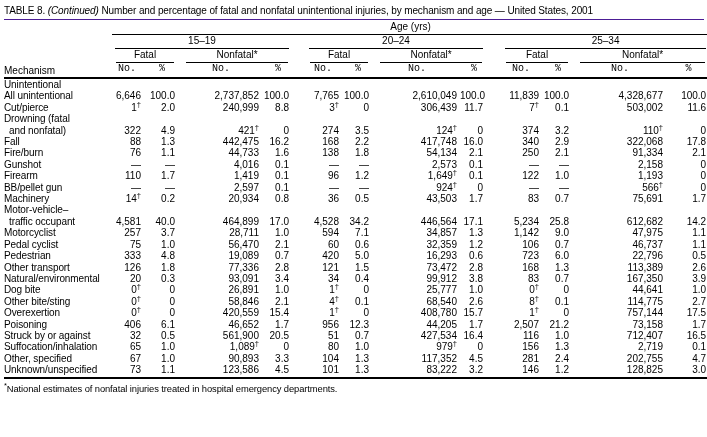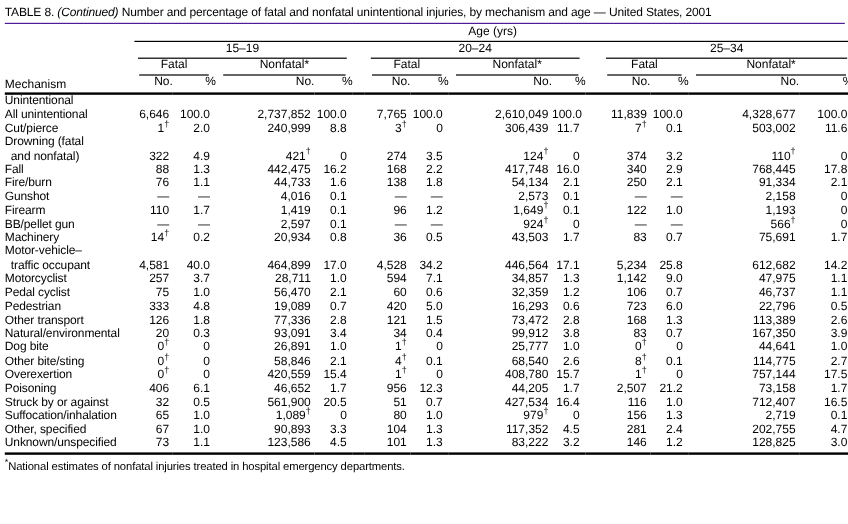--- a/index.html
+++ b/index.html
@@ -17,21 +17,21 @@
   .title .cont{font-style:italic;}
   table.tbl{border-collapse:collapse;table-layout:fixed;width:700px;margin-top:1px;}
   .tbl th,.tbl td{font-weight:normal;font-size:10px;padding:0;}
   thead th{vertical-align:bottom;line-height:12px;}
   .ul{border-bottom:1px solid #000;padding-bottom:1px;text-align:center;}
   .ul-age{margin:0 2px;}
   .ul-grp{margin:0 5px;}
   .ul-sub{margin:0 6px;text-align:center;}
   .hrule th{border-bottom:2px solid #000;padding-bottom:2px;}
   th.mech-h{text-align:left;vertical-align:bottom;border-bottom:2px solid #000;}
-  th.noh,th.pcth{text-align:right;}
+  th.noh,th.pcth{text-align:center;font-family:Liberation Mono, monospace;}
   tbody td{line-height:11.4px;vertical-align:bottom;}
   td.mech{text-align:left;letter-spacing:-0.1px;white-space:nowrap;}
   .indent0{padding-left:1px;}
   .indent1{padding-left:6px;}
   .indent2{padding-left:12px;}
   .label2{padding-left:5px;}
   td.val{text-align:right;white-space:nowrap;}
   td.num{padding-right:3px;}
   td.pct{padding-right:5px;}
   tbody tr:last-child td{border-bottom:2px solid #000;padding-bottom:1px;}
@@ -189,21 +189,21 @@
           <td class="val num">442,475</td>
           <td class="val pct">16.2</td>
           <td></td>
           <td class="val num">168</td>
           <td class="val pct">2.2</td>
           <td class="val num">417,748</td>
           <td class="val pct">16.0</td>
           <td></td>
           <td class="val num">340</td>
           <td class="val pct">2.9</td>
-          <td class="val num">768,445</td>
+          <td class="val num">322,068</td>
           <td class="val pct">17.8</td>
         </tr>
         <tr>
           <td class="mech indent1">Fire/burn</td>
           <td class="val num">76</td>
           <td class="val pct">1.1</td>
           <td class="val num">44,733</td>
           <td class="val pct">1.6</td>
           <td></td>
           <td class="val num">138</td>

